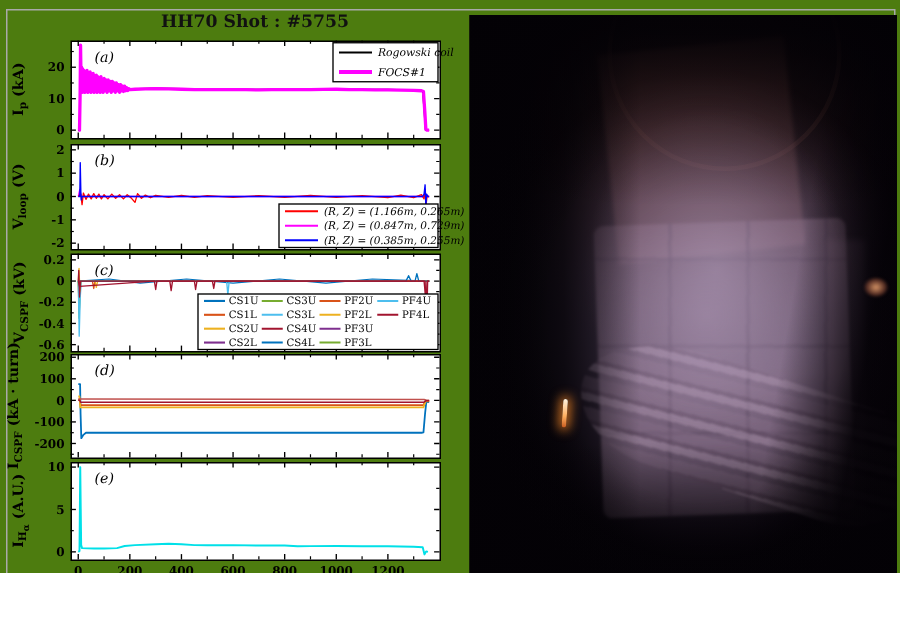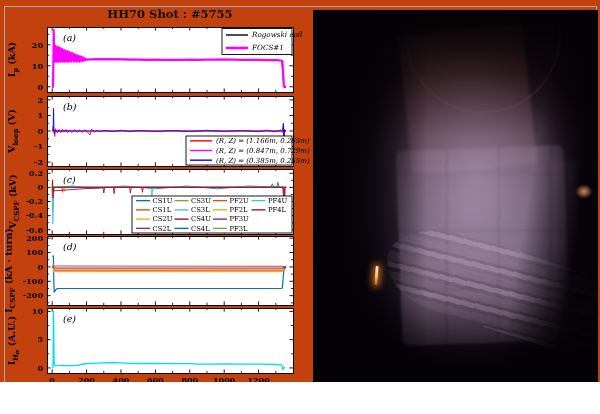--- a/index.html
+++ b/index.html
@@ -1,16 +1,16 @@
 <!DOCTYPE html>
 <html><head>
 <meta charset="utf-8">
 <style>
   html,body{margin:0;padding:0;background:#ffffff;}
-  #stage{position:relative;width:600px;height:382px;background:#c2410c;overflow:hidden;
+  #stage{position:relative;width:600px;height:382px;background:#4d7c0f;overflow:hidden;
          font-family:"DejaVu Serif","Liberation Serif",serif;}
   #frame{position:absolute;left:4px;top:6px;width:591px;height:398px;border:1px solid #a9a9a9;}
   .fig-title{position:absolute;left:47px;top:7px;width:246px;text-align:center;
              font-size:11.5px;font-weight:bold;color:#111;}
   .fig-xlabel{position:absolute;left:47px;top:389px;width:246px;text-align:center;
               font-size:10px;font-weight:bold;color:#111;}
   #chart-svg{position:absolute;left:0;top:0;}
   
   #photo{position:absolute;left:313px;top:10px;width:285px;height:396px;background:#070309;overflow:hidden;}
   #photo div{position:absolute;}

